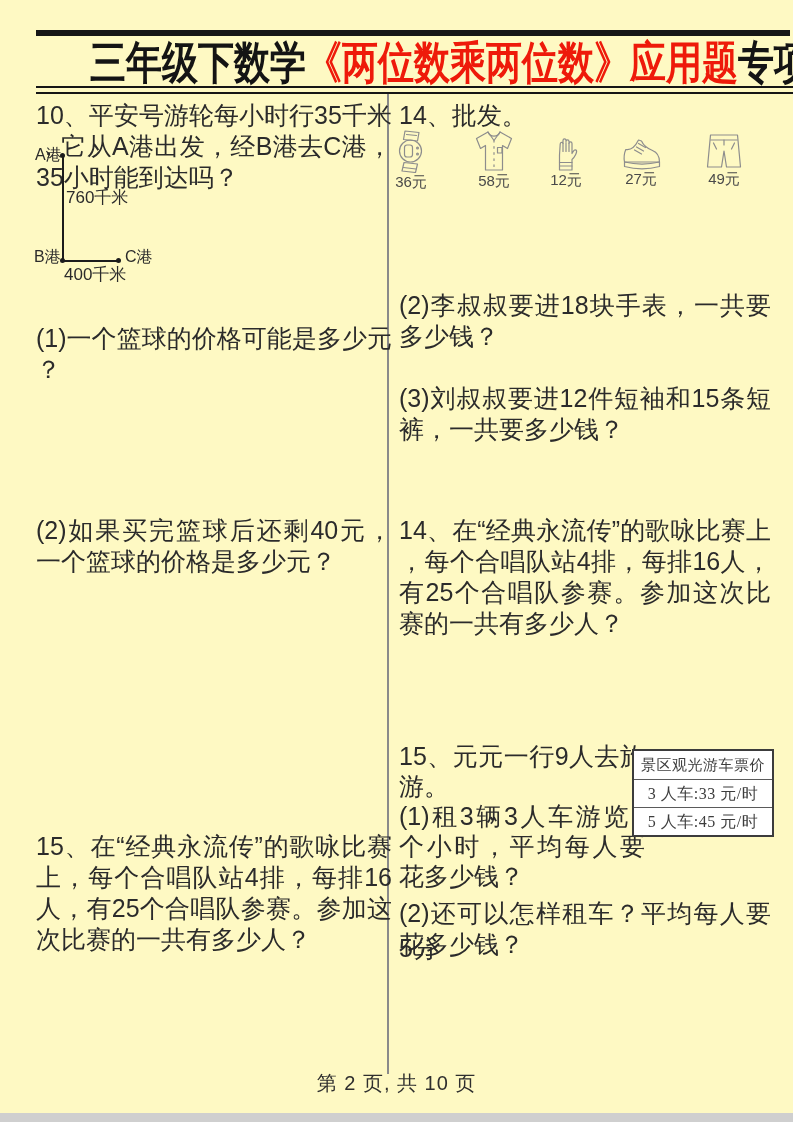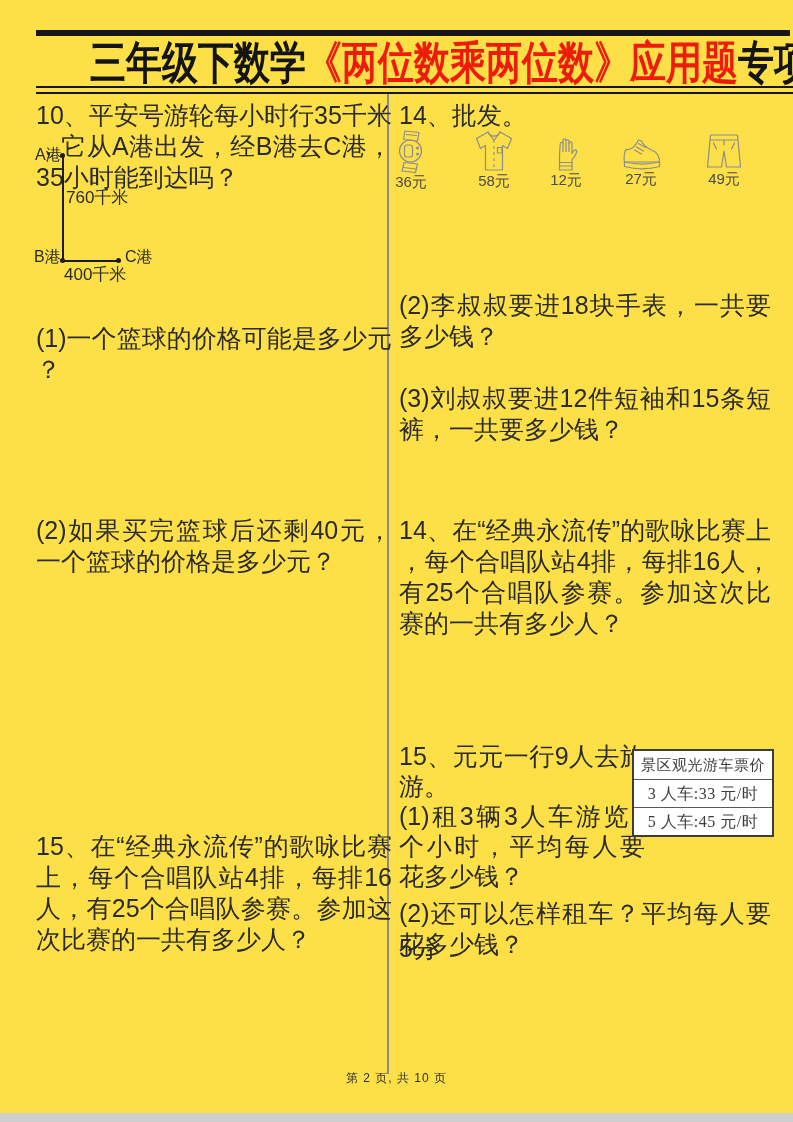--- a/index.html
+++ b/index.html
@@ -1,17 +1,17 @@
 <!DOCTYPE html>
 <html><head>
 <meta charset="utf-8">
 <style>
   html,body{margin:0;padding:0;background:#ffffff;}
   .page{
-    position:relative;width:793px;height:1122px;background:#fde047;overflow:hidden;
+    position:relative;width:793px;height:1122px;background:#fef9c3;overflow:hidden;
     font-family:"Liberation Sans",sans-serif;color:#2b2b2b;
   }
   
   .top-bar{position:absolute;left:36px;right:3px;top:30px;height:6px;background:#161616;}
   .title{position:absolute;left:0;right:0;top:38px;text-align:center;white-space:nowrap;}
   .title-inner{display:inline-block;transform:scaleX(0.80);transform-origin:50% 50%;
     font-size:45px;line-height:50px;font-weight:bold;color:#141414;letter-spacing:0;}
   .title-red{color:#ee1a0a;}
   .title-underline{position:absolute;left:36px;right:0;top:86px;height:4px;
     border-top:2.5px solid #161616;border-bottom:2.5px solid #161616;}
@@ -34,21 +34,21 @@
     stroke-linecap:round;stroke-linejoin:round;}
   .price{margin-top:1px;font-size:15px;line-height:16px;color:#4a4a4a;font-weight:500;}
   
   .price-table{position:absolute;left:632px;top:749px;width:138px;border:2px solid #3c3c3c;
     font-family:"Liberation Serif",serif;color:#3d3d3d;background:#fff;}
   .pt-header{height:28px;line-height:28px;text-align:center;font-size:15px;letter-spacing:0.5px;
     border-bottom:1px solid #5a5a5a;}
   .pt-row{height:27px;line-height:27px;text-align:center;font-size:16px;letter-spacing:0.5px;}
   .pt-row + .pt-row{border-top:1px solid #5a5a5a;}
   
-  .footer{position:absolute;left:0;right:0;top:1070px;text-align:center;font-size:12px;
+  .footer{position:absolute;left:0;right:0;top:1070px;text-align:center;font-size:20px;
     color:#2e2e2e;letter-spacing:1px;}
   .bottom-strip{position:absolute;left:0;right:0;bottom:0;height:9px;background:#cfcfcf;}
 </style>
 </head>
 <body>
 
 <div class="page">
 
   <div class="top-bar"></div>
   <div class="title">

